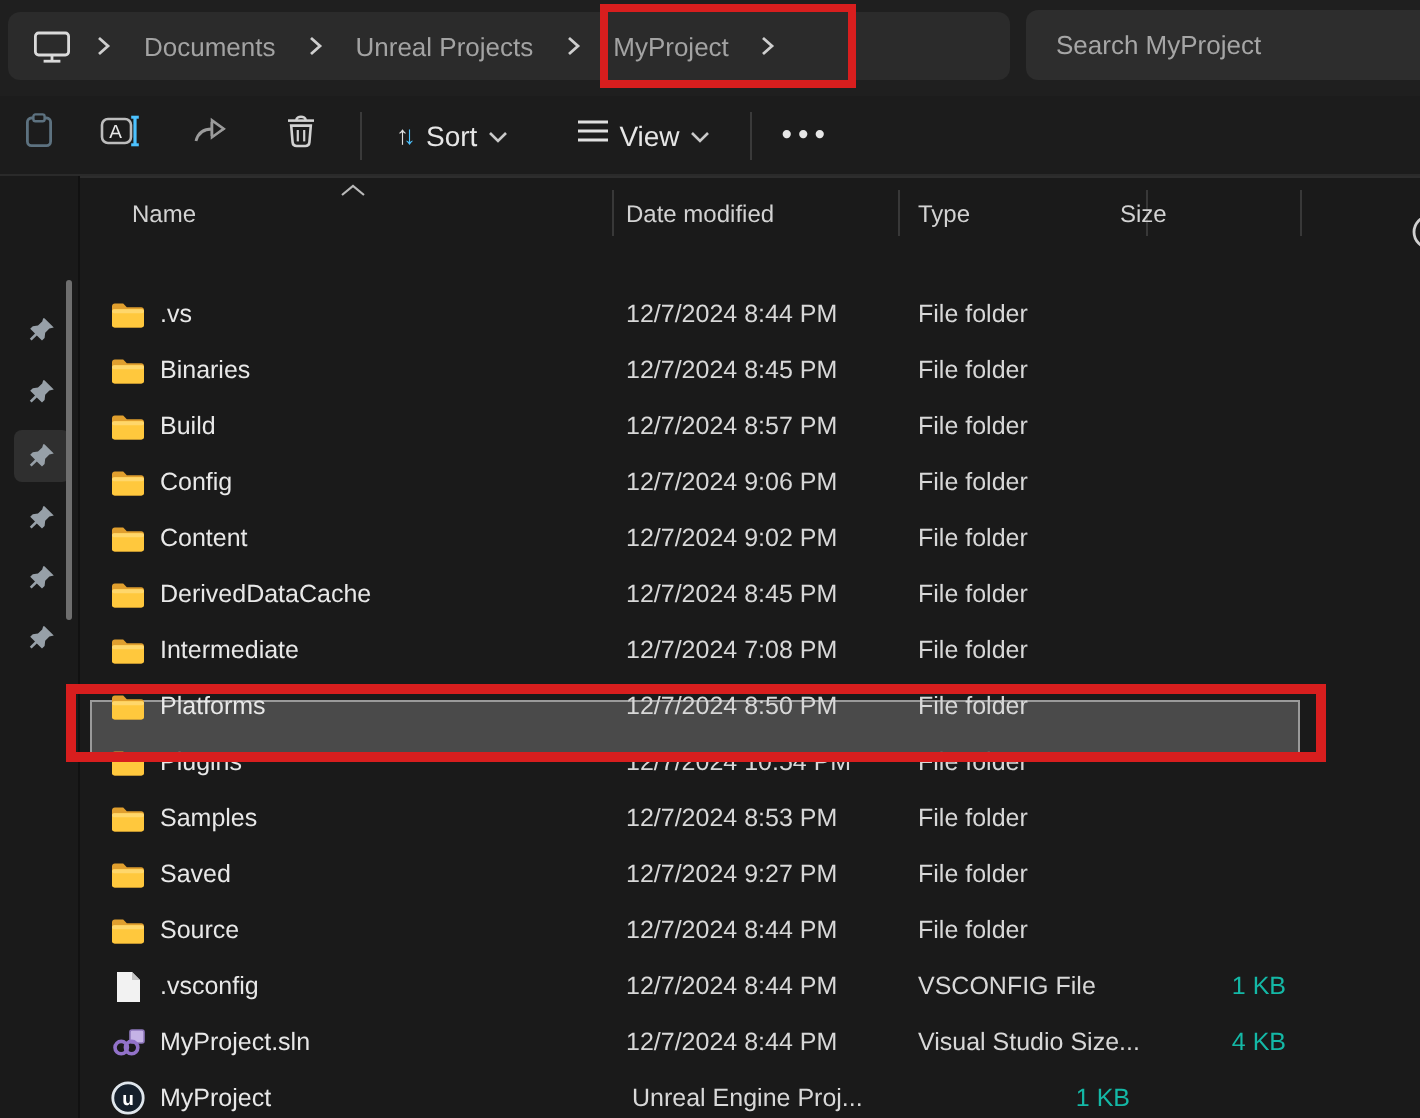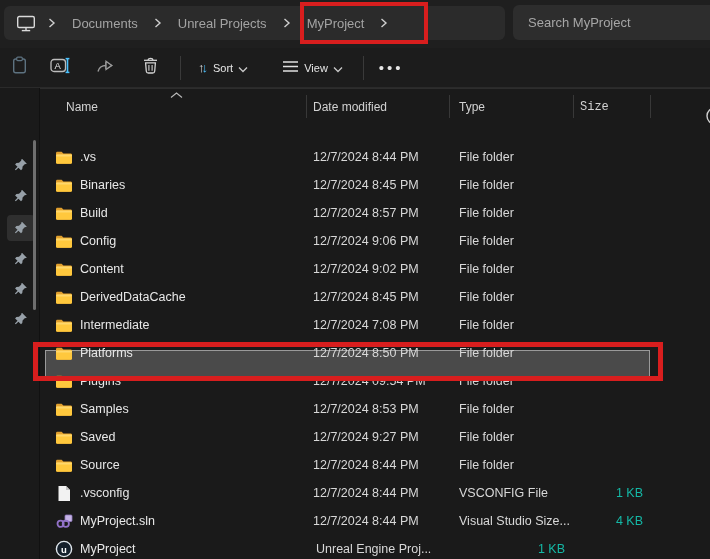--- a/index.html
+++ b/index.html
@@ -20,39 +20,39 @@
 
   
   .toolbar { position:absolute; left:0; top:48px; width:710px; height:40px; background:#1c1c1c;
              display:flex; align-items:center; border-bottom:1px solid #2a2a2a; }
   .tb-btn { height:34px; display:flex; align-items:center; justify-content:center; border-radius:4px; }
   .tb-ico4 { display:flex; }
   .tb-ico4 .tb-btn:nth-child(1){ width:38px; }
   .tb-ico4 .tb-btn{ width:45px; }
   .tb-sep { width:1px; height:24px; background:#3a3a3a; margin:0 7px; }
   .tb-group { display:flex; align-items:center; gap:5px; padding:0 10px; height:34px; border-radius:4px; }
-  .tb-label { font-size:11px; color:#e6e6e6; }
+  .tb-label { font-size:14px; color:#e6e6e6; }
   .sort-arrows { font-size:13px; letter-spacing:-3px; padding-right:3px; }
   .sort-arrows .up { color:#e0e0e0; }
   .sort-arrows .down { color:#4cc2ff; }
   .more-dots { font-size:15px; letter-spacing:3px; color:#e6e6e6; padding:0 8px; }
   .edge-icon { position:absolute; left:701px; top:58px; width:20px; height:20px; }
 
   
   .nav { position:absolute; left:0; top:88px; width:40px; height:471px; }
   .nav-divider { position:absolute; left:39px; top:88px; width:1px; height:471px; background:#111; }
   .pin { position:absolute; left:14px; width:14px; height:14px; }
   .pin-hl { position:absolute; left:7px; width:28px; height:26px; background:#2f2f2f; border-radius:4px; }
   .nav-scroll { position:absolute; left:33px; top:140px; width:3px; height:170px; background:#6e6e6e; border-radius:2px; }
 
   
   .hdr-topline { position:absolute; left:40px; top:88px; width:670px; height:1px; background:#2d2d2d; }
   .listhdr { position:absolute; left:40px; top:92px; width:670px; height:30px; font-size:12px; color:#d2d2d2; }
   .hdr-cell { position:absolute; top:8px; white-space:nowrap; }
-  .hdr-name { left:26px; } .hdr-date { left:273px; } .hdr-type { left:419px; } .hdr-size { left:540px;font-family:Liberation Mono, monospace; }
+  .hdr-name { left:26px; } .hdr-date { left:273px; } .hdr-type { left:419px; } .hdr-size { left:520px; }
   .hdr-sep { position:absolute; top:3px; width:1px; height:23px; background:#383838; }
   .sep1 { left:266px; } .sep2 { left:409px; } .sep3 { left:533px; } .sep4 { left:610px; }
   .sort-caret { position:absolute; left:130px; top:-4px; }
 
   
   .filelist { position:absolute; left:40px; top:125px; width:670px; }
   .row { position:relative; height:28px; display:grid; grid-template-columns:266px 143px 124px 78px;
          align-items:center; font-size:12.5px; }
   .row.selected::before { content:""; position:absolute; left:5px; top:1px; width:603px; height:25px;
          background:#4a4a4a; border:1px solid #9a9a9a; z-index:0; }
@@ -361,21 +361,21 @@
     <span class="cell c-name">
       <span class="ficon">
             <svg width="18" height="15" viewBox="0 0 18 15" fill="none">
               <path d="M1 3.1 C1 2.3 1.6 1.7 2.4 1.7 H6.6 L8.4 3.6 H15.6 C16.4 3.6 17 4.2 17 5 V12.3 C17 13.1 16.4 13.7 15.6 13.7 H2.4 C1.6 13.7 1 13.1 1 12.3 Z" fill="#e09f2e"></path>
               <rect x="1" y="4.6" width="16" height="9.1" rx="1.3" fill="#ffc83d"></rect>
               <rect x="1" y="4.6" width="16" height="2" rx="1" fill="#ffd76b"></rect>
             </svg>
           </span>
       <span class="fname">Plugins</span>
     </span>
-    <span class="cell c-date">12/7/2024 09:54 PM</span>
+    <span class="cell c-date">12/7/2024 10:54 PM</span>
     <span class="cell c-type">File folder</span>
     <span class="cell c-size"></span>
   </div>
       <div class="row">
     <span class="cell c-name">
       <span class="ficon">
             <svg width="18" height="15" viewBox="0 0 18 15" fill="none">
               <path d="M1 3.1 C1 2.3 1.6 1.7 2.4 1.7 H6.6 L8.4 3.6 H15.6 C16.4 3.6 17 4.2 17 5 V12.3 C17 13.1 16.4 13.7 15.6 13.7 H2.4 C1.6 13.7 1 13.1 1 12.3 Z" fill="#e09f2e"></path>
               <rect x="1" y="4.6" width="16" height="9.1" rx="1.3" fill="#ffc83d"></rect>
               <rect x="1" y="4.6" width="16" height="2" rx="1" fill="#ffd76b"></rect>

